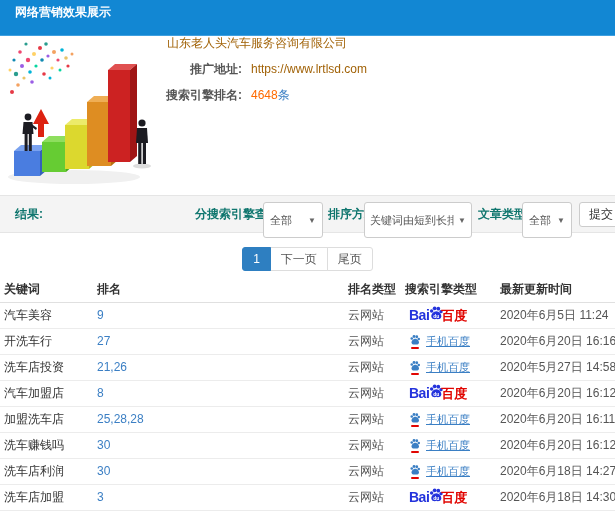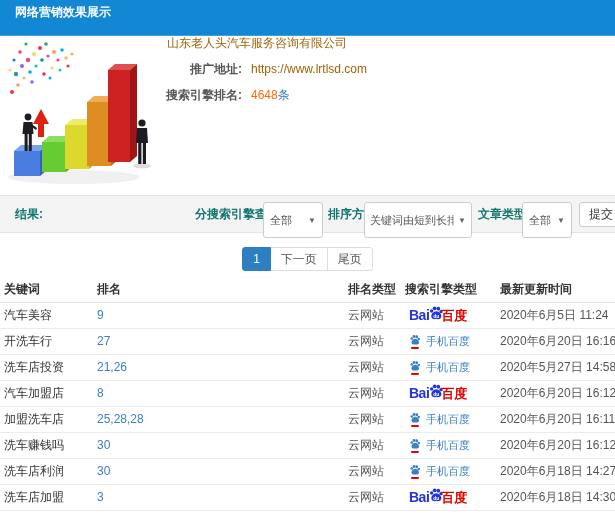--- a/index.html
+++ b/index.html
@@ -76,21 +76,21 @@
     color:#555; white-space:nowrap; overflow:hidden;
   }
   .results td.c-keyword { color:#333; }
   .results td.c-rank { color:#3b7fc4; }
   .results td.c-engine { padding-left:8px; }
   
   .baidu-logo { display:inline-flex; align-items:center; font-weight:bold; line-height:1; }
   .baidu-logo .bai { color:#2433dc; font-size:14px; letter-spacing:-0.5px; }
   .baidu-logo .cn { color:#e10602; font-size:13px; margin-left:-2px; }
   .baidu-logo svg { margin:0 -1px 5px -1px; }
-  .mobile-baidu { display:inline-flex; align-items:center; color:#3b7fc4; line-height:1; }
+  .mobile-baidu { display:inline-flex; align-items:center; color:#3b7fc4; line-height:1;text-decoration:underline; }
   .paw-badge { display:inline-flex; flex-direction:column; align-items:center; margin-right:5px; }
   .redbar { width:8px; height:2px; background:#e10602; margin-top:1px; border-radius:1px; }
   .mb-text { font-size:11px; }
 </style>
 </head>
 <body>
 
 <div class="page">
 
   <div class="titlebar">

